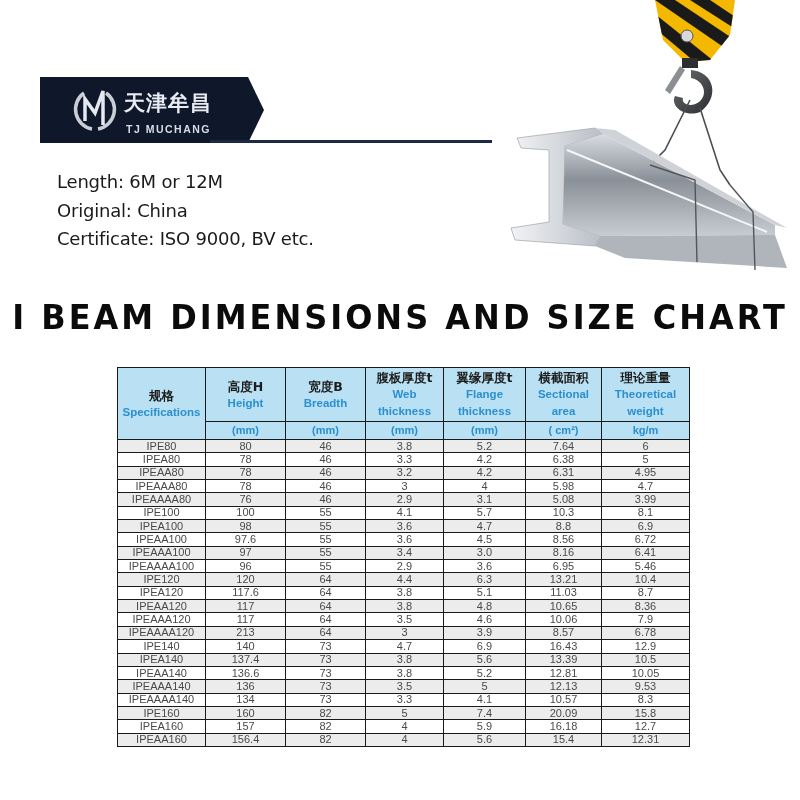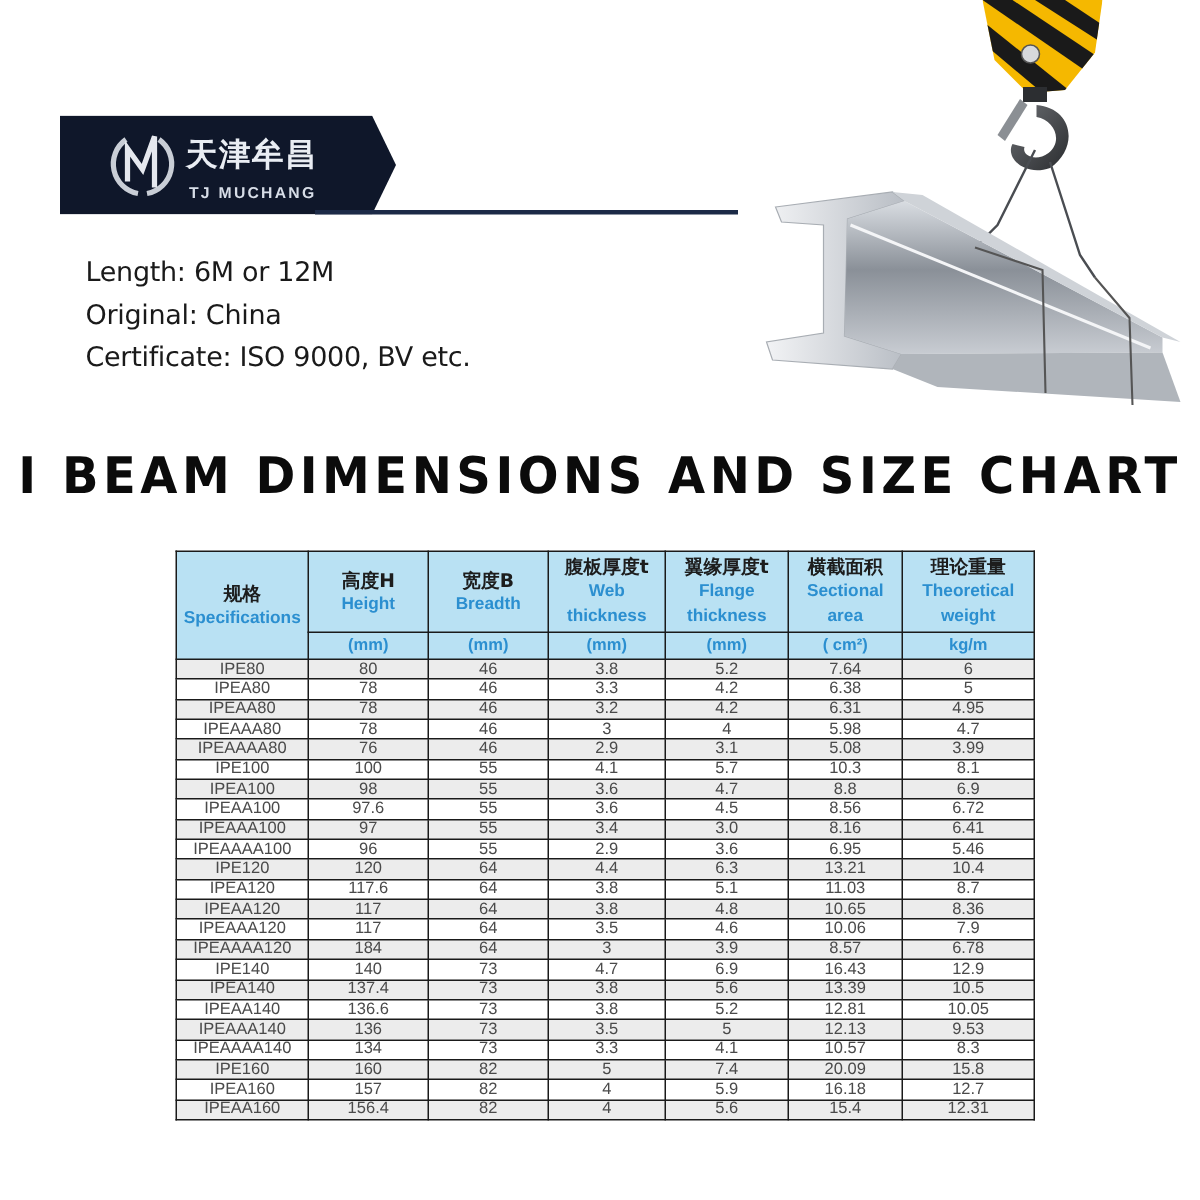--- a/index.html
+++ b/index.html
@@ -286,21 +286,21 @@
         <td>IPEAAA120</td>
         <td>117</td>
         <td>64</td>
         <td>3.5</td>
         <td>4.6</td>
         <td>10.06</td>
         <td>7.9</td>
       </tr>
       <tr>
         <td>IPEAAAA120</td>
-        <td>184</td>
+        <td>213</td>
         <td>64</td>
         <td>3</td>
         <td>3.9</td>
         <td>8.57</td>
         <td>6.78</td>
       </tr>
       <tr>
         <td>IPE140</td>
         <td>140</td>
         <td>73</td>

